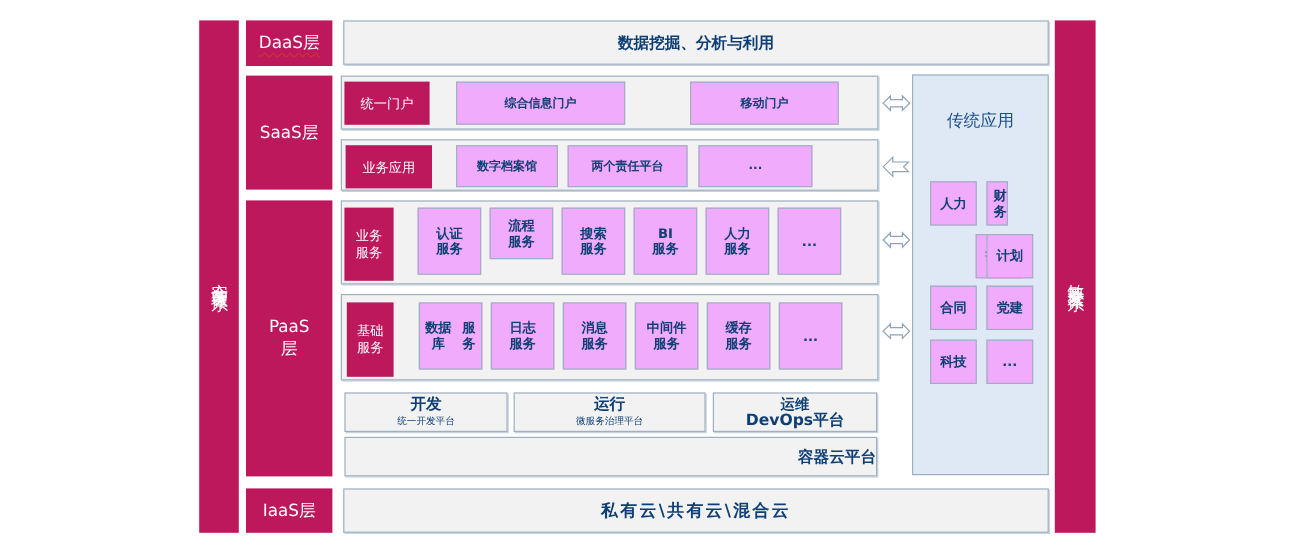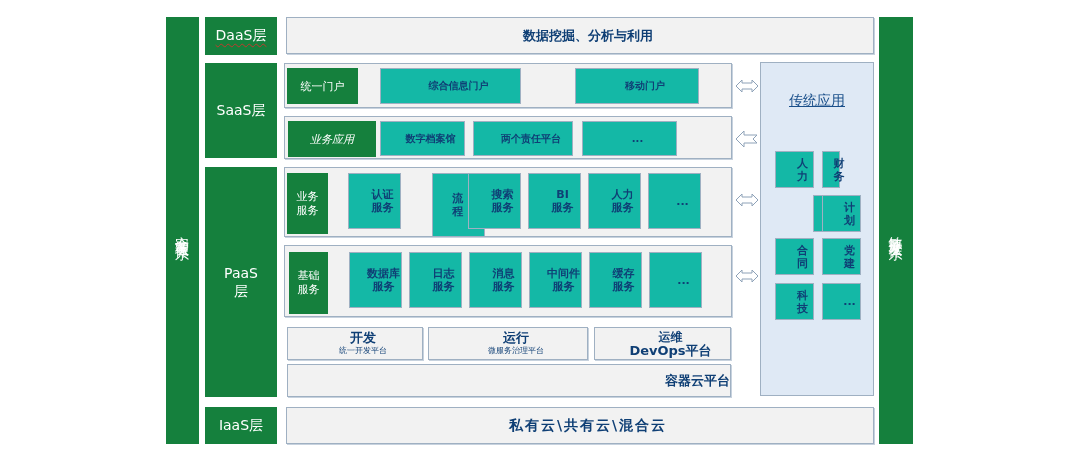--- a/index.html
+++ b/index.html
@@ -1,26 +1,26 @@
 <!DOCTYPE html>
 <html><head>
 <meta charset="utf-8">
 <style>
   html, body { margin:0; padding:0; background:#ffffff; }
   body { width:1079px; height:463px; position:relative; overflow:hidden;
          font-family:"DejaVu Sans", "Liberation Sans", sans-serif; }
   .abs { position:absolute; box-sizing:border-box; }
-  .blue { background:#15803d; color:#ffffff; }
+  .blue { background:#be185d; color:#ffffff; }
   .gbox { background:#f2f2f2; border:1px solid #9fb0c2; box-shadow:1px 1px 0 #c7d2de; }
-  .wbox { background:#14b8a6; border:1px solid #9fb0c2; }
+  .wbox { background:#f0abfc; border:1px solid #9fb0c2; }
   .center { display:flex; align-items:center; justify-content:center; text-align:center; }
   .vtext { writing-mode:vertical-rl; text-orientation:upright; letter-spacing:2px; font-size:14px; }
   .layer { font-size:14px; }
   .lbl { font-size:11px; }
-  .dark { color:#0f3f75; font-weight:bold;padding-left:16px; }
+  .dark { color:#0f3f75; font-weight:bold; }
   .card { font-size:11px; line-height:13px; }
   .arrow svg { display:block; }
 </style>
 </head>
 <body>
 
 <div class="abs blue center vtext" style="left:166px;top:17px;width:33px;height:427px;">
   <span>安全管理体系</span>
 </div>
 
@@ -51,21 +51,21 @@
   <span>统一门户</span>
 </div>
 <div class="abs wbox center lbl dark" style="left:380px;top:68px;width:141px;height:36px;font-size:10px;">
   <span>综合信息门户</span>
 </div>
 <div class="abs wbox center lbl dark" style="left:575px;top:68px;width:124px;height:36px;font-size:10px;">
   <span>移动门户</span>
 </div>
 
 <div class="abs gbox" style="left:284px;top:116px;width:448px;height:43px;"></div>
-<div class="abs blue center lbl" style="left:288px;top:121px;width:88px;height:36px;font-style:italic;">
+<div class="abs blue center lbl" style="left:288px;top:121px;width:72px;height:36px;">
   <span>业务应用</span>
 </div>
 <div class="abs wbox center lbl dark" style="left:380px;top:121px;width:85px;height:35px;font-size:10px;">
   <span>数字档案馆</span>
 </div>
 <div class="abs wbox center lbl dark" style="left:473px;top:121px;width:100px;height:35px;font-size:10px;">
   <span>两个责任平台</span>
 </div>
 <div class="abs wbox center lbl dark" style="left:582px;top:121px;width:95px;height:35px;font-size:10px;">
   <span>...</span>
@@ -74,21 +74,21 @@
 <div class="abs gbox" style="left:284px;top:167px;width:448px;height:70px;"></div>
 <div class="abs blue center lbl" style="left:287px;top:173px;width:41px;height:61px;flex-direction:column;line-height:14px;">
   <span>业务</span>
   <span>服务</span>
 </div>
 <div id="paas-row0-cards">
     <div class="abs wbox center card dark" style="left: 348px; top: 173px; width: 53px; height: 56px; flex-direction: column;">
       <span>认证</span>
       <span>服务</span>
     </div>
-    <div class="abs wbox center card dark" style="left: 432px; top: 173px; width: 53px; height: 64px; flex-direction: row;">
+    <div class="abs wbox center card dark" style="left: 408px; top: 173px; width: 53px; height: 43px; flex-direction: column;">
       <span>流程</span>
       <span>服务</span>
     </div>
     <div class="abs wbox center card dark" style="left: 468px; top: 173px; width: 53px; height: 56px; flex-direction: column;">
       <span>搜索</span>
       <span>服务</span>
     </div>
     <div class="abs wbox center card dark" style="left: 528px; top: 173px; width: 53px; height: 56px; flex-direction: column;">
       <span>BI</span>
       <span>服务</span>
@@ -102,21 +102,21 @@
       <span></span>
     </div>
   </div>
 
 <div class="abs gbox" style="left:284px;top:245px;width:448px;height:72px;"></div>
 <div class="abs blue center lbl" style="left:289px;top:252px;width:39px;height:62px;flex-direction:column;line-height:14px;">
   <span>基础</span>
   <span>服务</span>
 </div>
 <div id="paas-row1-cards">
-    <div class="abs wbox center card dark" style="left: 349px; top: 252px; width: 53px; height: 56px; flex-direction: column;">
+    <div class="abs wbox center card dark" style="left: 349px; top: 252px; width: 53px; height: 56px; flex-direction: row;">
       <span>数据库</span>
       <span>服务</span>
     </div>
     <div class="abs wbox center card dark" style="left: 409px; top: 252px; width: 53px; height: 56px; flex-direction: column;">
       <span>日志</span>
       <span>服务</span>
     </div>
     <div class="abs wbox center card dark" style="left: 469px; top: 252px; width: 53px; height: 56px; flex-direction: column;">
       <span>消息</span>
       <span>服务</span>
@@ -171,21 +171,21 @@
       <path d="M1 8 L7 2 L7 5 L17 5 L17 2 L23 8 L17 14 L17 11 L7 11 L7 14 Z" fill="#ffffff" stroke="#8ea2b8" stroke-width="1"></path>
     </svg>
 </div>
 <div class="abs arrow" style="left:735px;top:268px;">
   <svg width="24" height="16" viewBox="0 0 24 16">
       <path d="M1 8 L7 2 L7 5 L17 5 L17 2 L23 8 L17 14 L17 11 L7 11 L7 14 Z" fill="#ffffff" stroke="#8ea2b8" stroke-width="1"></path>
     </svg>
 </div>
 
 <div class="abs" style="left:760px;top:62px;width:114px;height:334px;background:#dfe9f5;border:1px solid #9fb0c2;"></div>
-<div class="abs center" style="left:760px;top:90px;width:114px;height:22px;font-size:14px;color:#1a4f8a;text-decoration:underline;">
+<div class="abs center" style="left:760px;top:90px;width:114px;height:22px;font-size:14px;color:#1a4f8a;">
   <span>传统应用</span>
 </div>
 <div id="trad-cards">
     <div class="abs wbox center card dark" style="left: 775px; top: 151px; width: 39px; height: 37px;">
       <span>人力</span>
     </div>
     <div class="abs wbox center card dark" style="left: 822px; top: 151px; width: 18px; height: 37px; text-align: right;">
       <span>财务</span>
     </div>
     <div class="abs wbox center card dark" style="left: 813px; top: 195px; width: 39px; height: 37px;">

